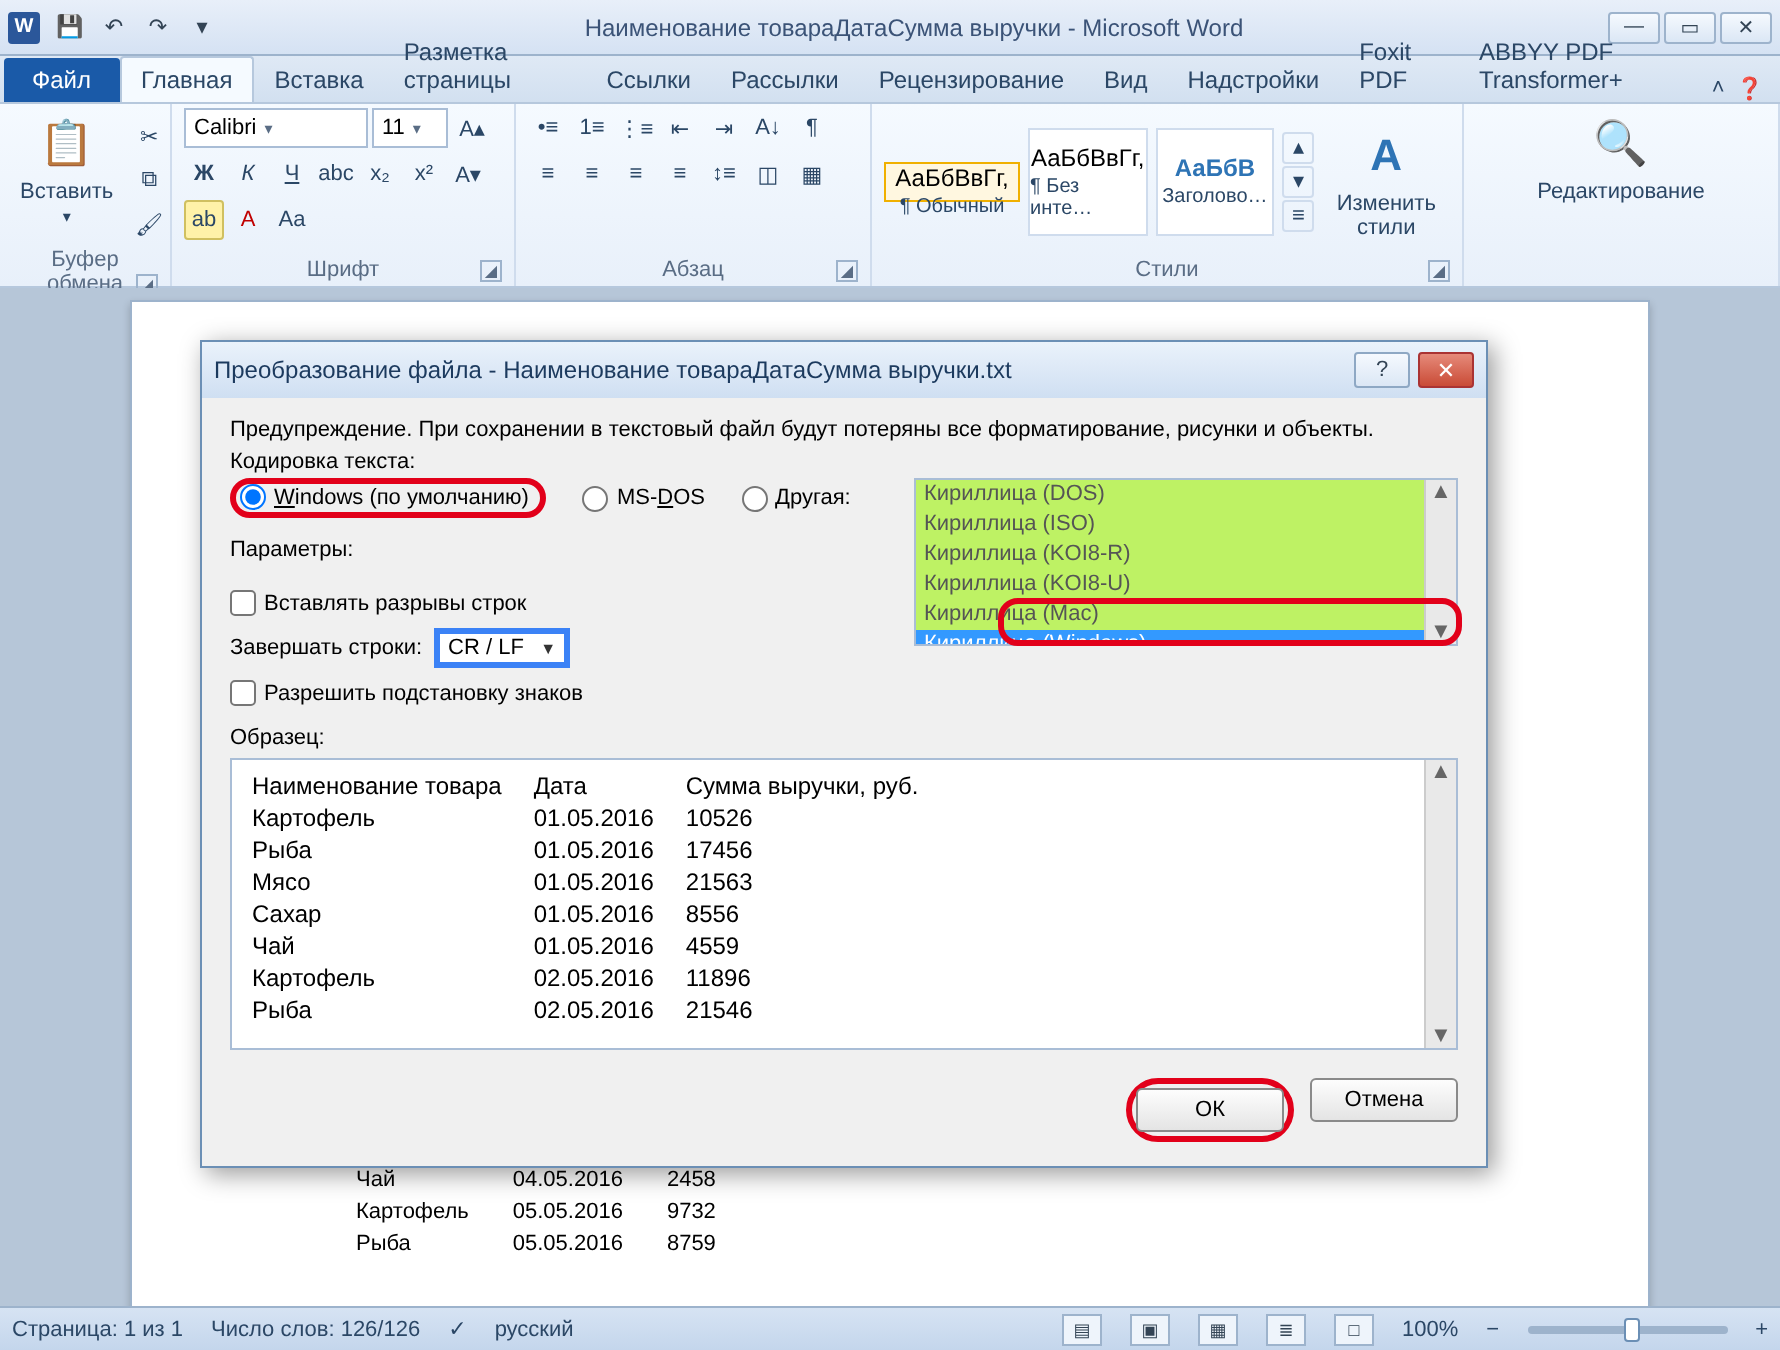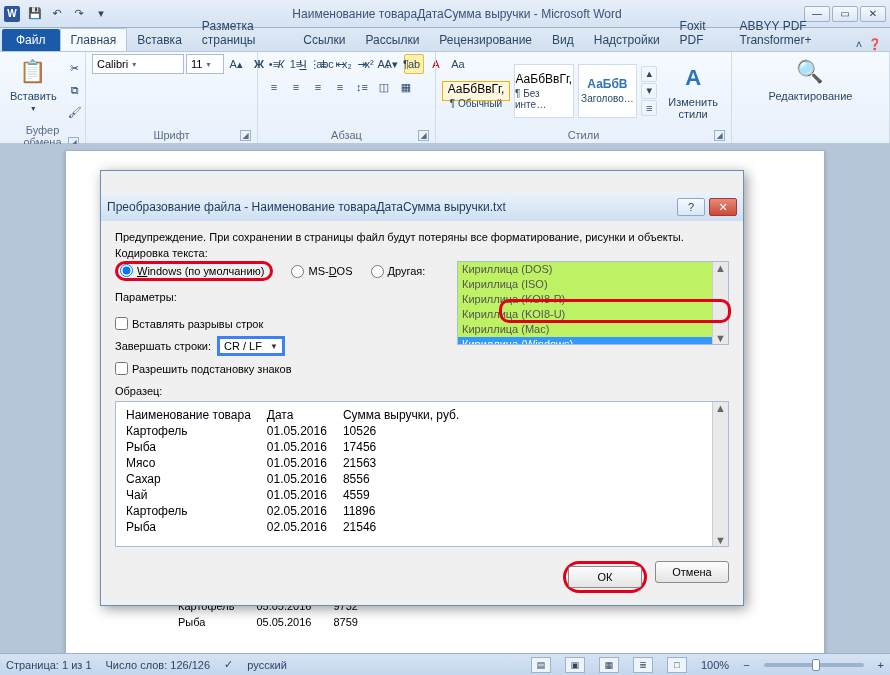--- a/index.html
+++ b/index.html
@@ -34,21 +34,21 @@
 .style-box.sel { border: 1px solid #f0b000; background: #fff7e0; }
 .style-sample { font-size: 12px; }
 .style-name { font-size: 10px; color: #2b4766; }
 
 .doc-area { position: absolute; top: 144px; left: 0; right: 0; bottom: 22px; background: #b6c6d8; overflow: hidden; }
 .page { position: absolute; left: 50%; transform: translateX(-50%); top: 6px; width: 760px; height: 900px; background: #fff; border: 1px solid #9db3cc; box-shadow: 0 2px 4px rgba(0,0,0,.2); }
 .bg-table { position: absolute; left: 110px; top: 398px; font-size: 13px; color: #000; }
 .bg-table td { padding: 1px 20px 1px 0; white-space: nowrap; }
 
 .dialog { position: absolute; left: 100px; top: 170px; width: 644px; background: #f0f0f0; border: 1px solid #6b8fb5; box-shadow: 3px 3px 12px rgba(0,0,0,.4); }
-.dlg-title { height: 28px; background: linear-gradient(#eaf2fb,#cfdff2); display: flex; align-items: center; padding: 0 6px; color: #1c3a5e; margin-top: 22px; }
+.dlg-title { height: 28px; background: linear-gradient(#eaf2fb,#cfdff2); display: flex; align-items: center; padding: 0 6px; color: #1c3a5e; }
 .dlg-title .txt { flex: 1; font-size: 12px; }
 .dlg-title .dlg-btn { width: 28px; height: 18px; border: 1px solid #8ea8c4; background: linear-gradient(#f5f9fe,#dbe7f5); border-radius: 2px; display: flex; align-items: center; justify-content: center; margin-left: 4px; font-size: 11px; color: #345; }
 .dlg-title .dlg-close { background: linear-gradient(#e68a7a,#c94b36); color: #fff; border-color: #a33; }
 .dlg-body { padding: 10px 14px 6px 14px; }
 .warn { color: #000; margin-bottom: 4px; }
 .section-label { margin-top: 4px; margin-bottom: 2px; }
 .enc-row { display: flex; align-items: flex-start; gap: 14px; }
 .radio-group { display: flex; gap: 18px; align-items: center; }
 .radio { display: flex; align-items: center; gap: 4px; }
 .radio input { margin: 0; }
@@ -126,21 +126,21 @@
       <div style="display:flex;flex-direction:column;gap:2px;margin-top:4px">
         <div class="small-btn">✂</div>
         <div class="small-btn">⧉</div>
         <div class="small-btn">🖌</div>
       </div>
     </div>
     <div class="rgroup-label"><span>Буфер обмена</span><span class="launcher">◢</span></div>
   </div>
 
   <div class="rgroup" style="width:172px">
-    <div class="rgroup-body" style="flex-direction:row;gap:3px">
+    <div class="rgroup-body" style="flex-direction:column;gap:3px">
       <div class="small-row">
         <div class="combo" style="width:92px">
             <span>Calibri</span>
             <span class="dd">▾</span>
           </div>
         <div class="combo" style="width:38px">
             <span>11</span>
             <span class="dd">▾</span>
           </div>
         <div class="small-btn">A▴</div>
@@ -259,21 +259,21 @@
   </div>
 </div>
 
 <div class="dialog">
   <div class="dlg-title">
     <span class="txt">Преобразование файла - Наименование товараДатаСумма выручки.txt</span>
     <div class="dlg-btn">?</div>
     <div class="dlg-btn dlg-close">✕</div>
   </div>
   <div class="dlg-body">
-    <div class="warn">Предупреждение. При сохранении в страницы файл будут потеряны все форматирование, рисунки и объекты.</div>
+    <div class="warn">Предупреждение. При сохранении в текстовый файл будут потеряны все форматирование, рисунки и объекты.</div>
     <div class="section-label">Кодировка текста:</div>
 
     <div class="enc-row">
       <div style="display:flex;flex-direction:column;gap:6px">
         <div class="radio-group">
           <span class="hl-red">
             <label class="radio">
               <input type="radio" checked="" style="">
               <span><span class="u">W</span><span>indows (по умолчанию)</span></span>
             </label>

